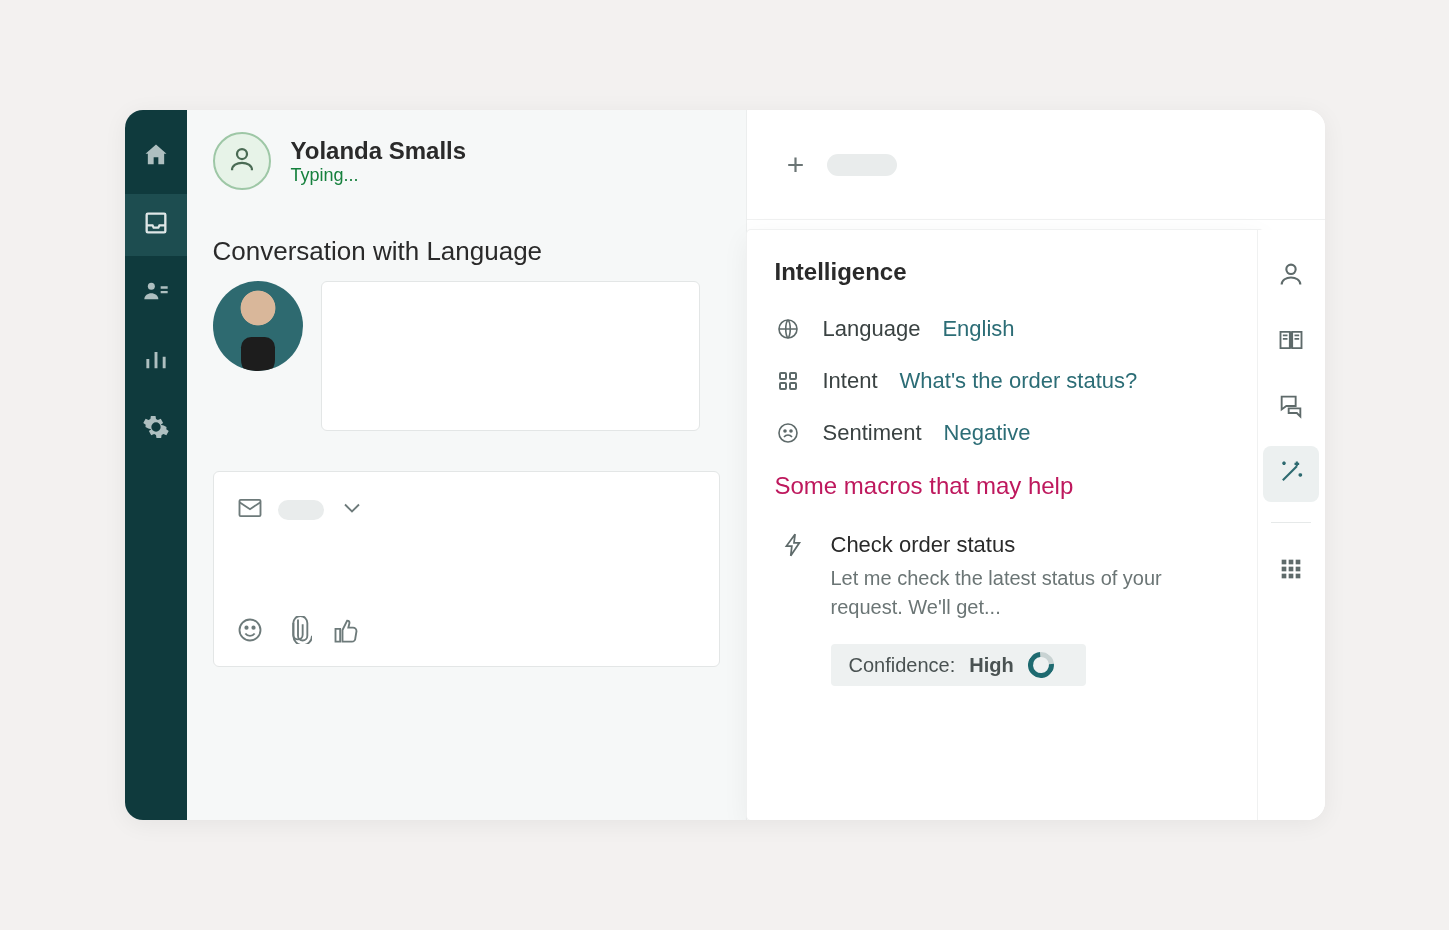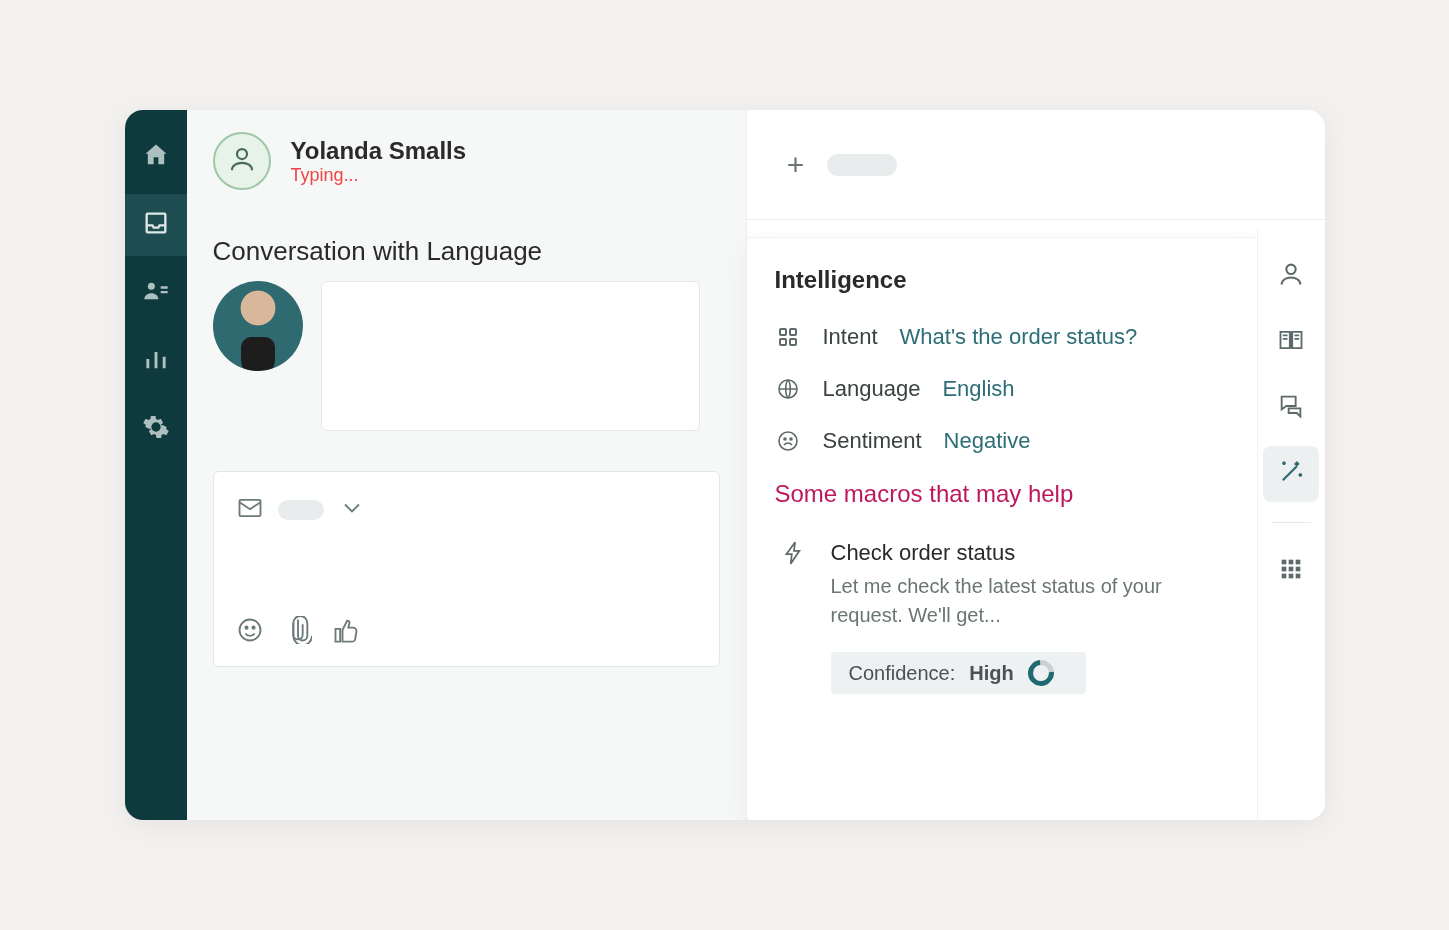--- a/index.html
+++ b/index.html
@@ -74,21 +74,21 @@
   .avatar-ring {
     width: 58px; height: 58px;
     border-radius: 50%;
     border: 2px solid #9ec7a6;
     background: #e7f3e8;
     display: flex; align-items: center; justify-content: center;
     color: #4a6b54;
   }
   .avatar-ring svg { width: 30px; height: 30px; }
   .customer-name { font-size: 24px; font-weight: 600; color: #2a2a2a; }
-  .customer-status { font-size: 18px; color: #ef4444; margin-top: 0; }
+  .customer-status { font-size: 18px; color: #15803d; margin-top: 0; }
 
   .conv-title {
     font-size: 26px; font-weight: 400; color: #2a2a2a;
     padding: 24px 26px 10px;
   }
 
   .msg-row {
     display: flex; gap: 18px; padding: 4px 26px 10px;
     align-items: flex-start;
   }
@@ -142,21 +142,21 @@
     padding-left: 34px;
     gap: 16px;
     border-bottom: 1px solid #f0f1f1;
   }
   .plus-btn { width: 30px; height: 30px; color: #6b7575; display:flex; align-items:center; justify-content:center; font-size: 30px; font-weight: 300; }
   .tab-pill { width: 70px; height: 22px; background: #e9ecec; border-radius: 11px; }
 
   
   .intel-panel {
     position: absolute;
-    left: 622px; top: 128px; bottom: 0;
+    left: 622px; top: 120px; bottom: 0;
     width: 516px;
     background: #fff;
     padding: 28px 28px 20px;
     box-shadow: 0 0 0 1px #f0f1f1, 0 8px 28px rgba(0,0,0,.06);
     border-radius: 4px;
     overflow: hidden;
   }
   .intel-title { font-size: 24px; font-weight: 600; color: #2a2a2a; margin-bottom: 30px; }
   .intel-row {
     display: flex; align-items: center; gap: 22px;
@@ -327,40 +327,40 @@
       <span>+</span>
     </div>
     <div class="tab-pill"></div>
   </div>
 
   <aside class="intel-panel">
     <h3 class="intel-title">Intelligence</h3>
 
     <div class="intel-row">
       <span class="icon">
+        <svg viewBox="0 0 24 24" fill="none" stroke="currentColor" stroke-width="1.6">
+              <circle cx="12" cy="12" r="9"></circle>
+              <path d="M3 12h18M12 3c3 3 3 15 0 18M12 3c-3 3-3 15 0 18"></path>
+            </svg>
+      </span>
+      <span class="intel-label">Language</span>
+      <span class="intel-value">English</span>
+    </div>
+
+    <div class="intel-row">
+      <span class="icon">
         <svg viewBox="0 0 24 24" fill="none" stroke="currentColor" stroke-width="2">
               <rect x="4" y="4" width="6" height="6" rx="1"></rect>
               <rect x="14" y="4" width="6" height="6" rx="1"></rect>
               <rect x="4" y="14" width="6" height="6" rx="1"></rect>
               <rect x="14" y="14" width="6" height="6" rx="1"></rect>
             </svg>
       </span>
       <span class="intel-label">Intent</span>
       <span class="intel-value">What's the order status?</span>
-    </div>
-
-    <div class="intel-row">
-      <span class="icon">
-        <svg viewBox="0 0 24 24" fill="none" stroke="currentColor" stroke-width="1.6">
-              <circle cx="12" cy="12" r="9"></circle>
-              <path d="M3 12h18M12 3c3 3 3 15 0 18M12 3c-3 3-3 15 0 18"></path>
-            </svg>
-      </span>
-      <span class="intel-label">Language</span>
-      <span class="intel-value">English</span>
     </div>
 
     <div class="intel-row">
       <span class="icon">
         <svg viewBox="0 0 24 24" fill="none" stroke="currentColor" stroke-width="1.6">
               <circle cx="12" cy="12" r="9"></circle>
               <circle cx="9" cy="10" r="1" fill="currentColor"></circle>
               <circle cx="15" cy="10" r="1" fill="currentColor"></circle>
               <path d="M8 16c1-1.3 2.4-2 4-2s3 .7 4 2"></path>
             </svg>

